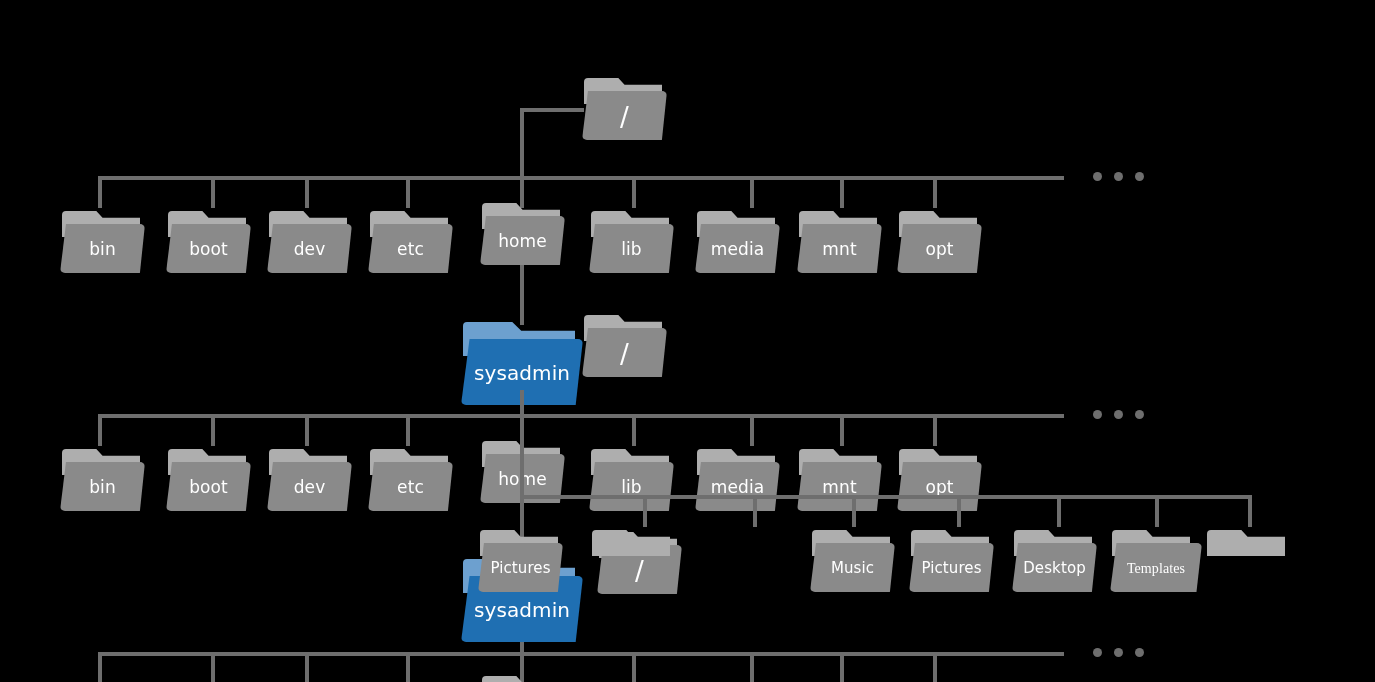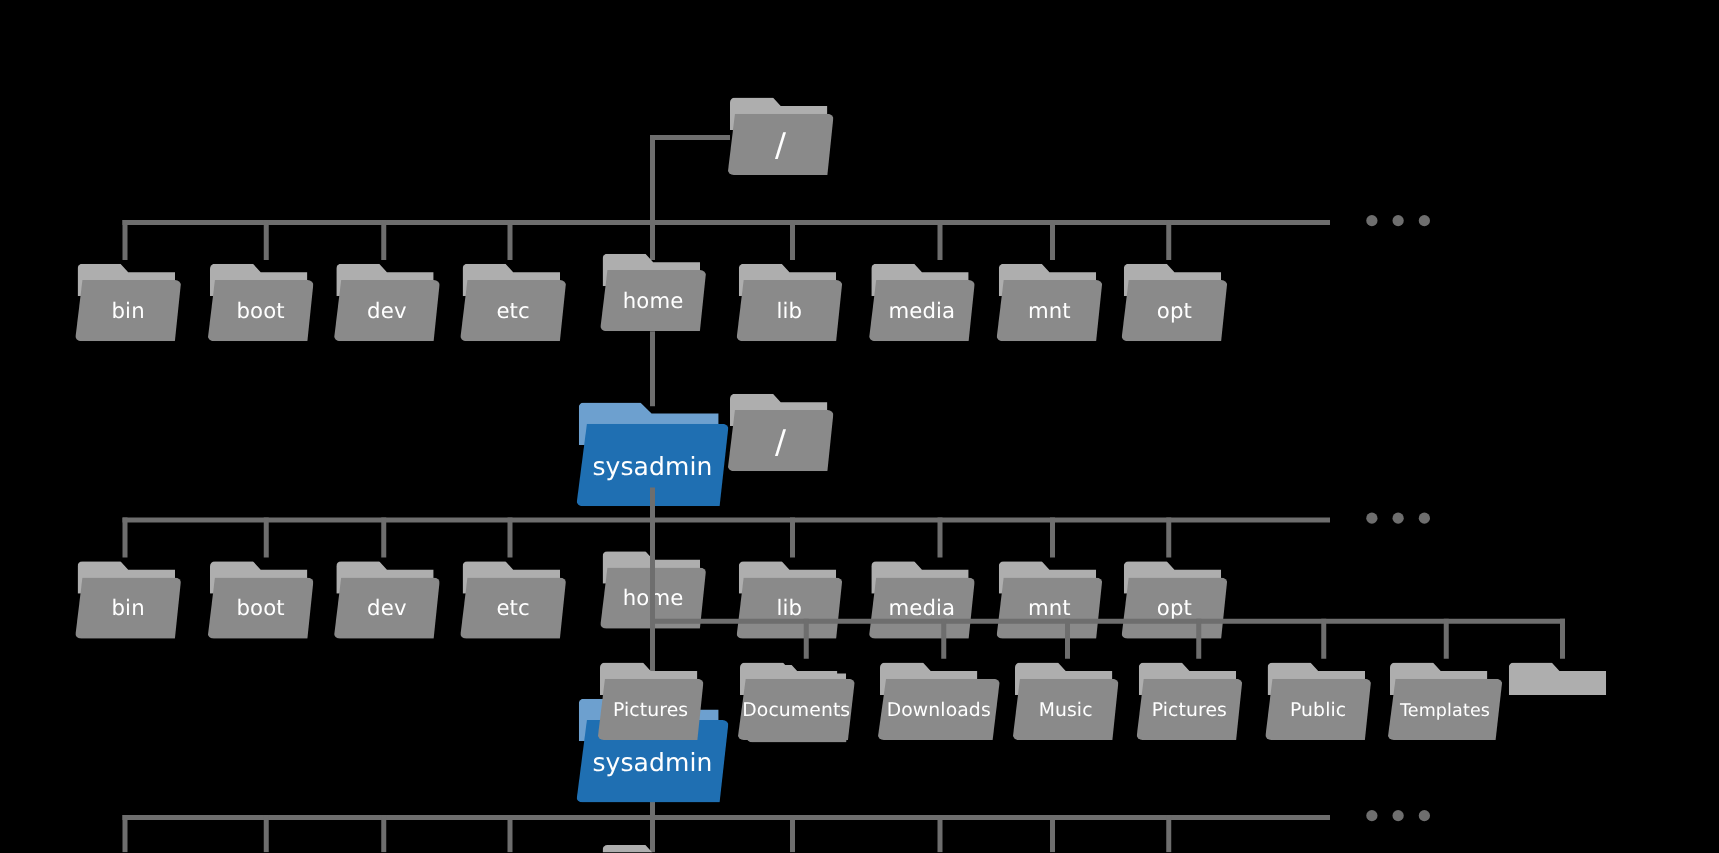--- a/index.html
+++ b/index.html
@@ -292,51 +292,42 @@
   </div>
 
   <div class="folder small" style="left:478px; top:530px;">
     <div class="flap"></div>
     <div class="body">
       <span class="label">Pictures</span>
     </div>
   </div>
   <div class="folder small" style="left:590px; top:530px; width:94px;">
     <div class="flap"></div>
-    <div class="body" style="width:94px;">
-      <span class="label">Documents</span>
-    </div>
-  </div>
-  <div class="folder small" style="left:702px; top:530px; width:98px;">
-    <div class="flap"></div>
-    <div class="body" style="width:98px;">
-      <span class="label">Downloads</span>
-    </div>
   </div>
   <div class="folder small" style="left:909px; top:530px;">
     <div class="flap"></div>
     <div class="body">
       <span class="label">Pictures</span>
     </div>
   </div>
   <div class="folder small" style="left:810px; top:530px;">
     <div class="flap"></div>
     <div class="body">
       <span class="label">Music</span>
     </div>
   </div>
   <div class="folder small" style="left:1012px; top:530px;">
     <div class="flap"></div>
     <div class="body">
-      <span class="label">Public</span>
+      <span class="label">Desktop</span>
     </div>
   </div>
   <div class="folder small" style="left:1110px; top:530px; width:92px;">
     <div class="flap"></div>
-    <div class="body" style="width:92px;">
+    <div class="body" style="width:92px;font-family:Liberation Serif, serif;">
       <span class="label" style="font-size:14px;">Templates</span>
     </div>
   </div>
   <div class="folder small" style="left:1205px; top:530px;">
     <div class="flap"></div>
   </div>
 
   <div class="hline" style="left:98px; top:652px; width:966px;"></div>
   <div class="dots" style="left:1093px; top:648px;">
     <i></i>

